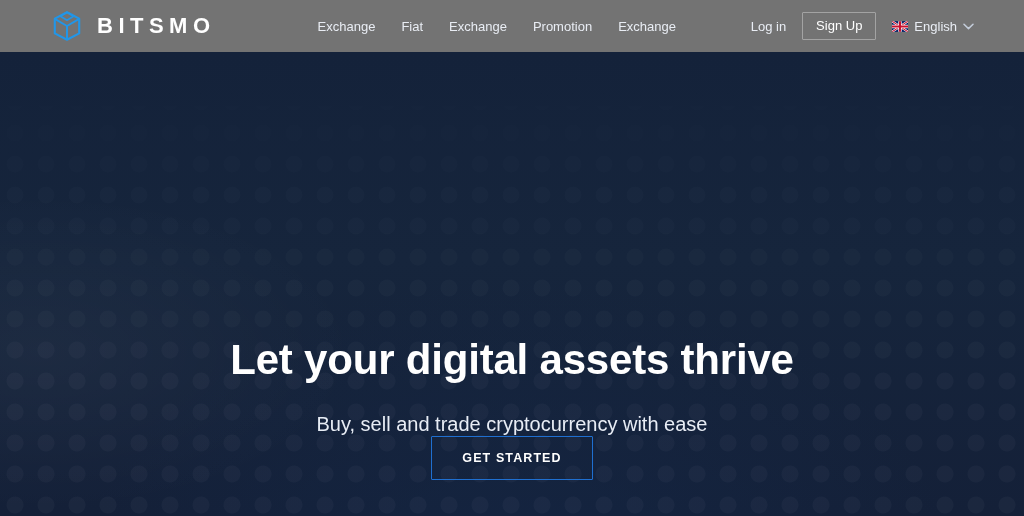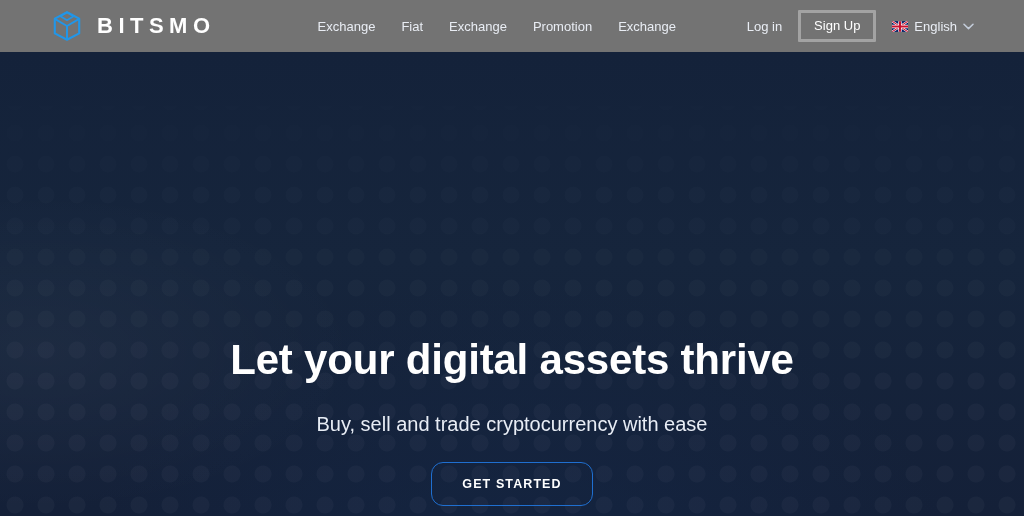--- a/index.html
+++ b/index.html
@@ -34,21 +34,21 @@
     color:#e9edf4; font-size:13px; font-weight:400;
     text-decoration:none; white-space:nowrap; cursor:pointer;
   }
 
   .header-right {
     display:flex; align-items:center; gap:16px;
     margin-left:auto; margin-right:50px;
   }
   .login-link { color:#e9edf4; font-size:13px; cursor:pointer; white-space:nowrap; }
   .signup-btn {
-    border:3px solid #a3a3a3; background:transparent;
+    border:1px solid #a3a3a3; background:transparent;
     color:#ffffff; font-size:13px; font-family:inherit;
     padding:5px 13px 6px; cursor:pointer; border-radius:1px;
     white-space:nowrap;
   }
   .lang {
     display:flex; align-items:center; gap:6px; cursor:pointer;
   }
   .flag { width:16px; height:11px; display:block; border-radius:1px; }
   .lang-label { color:#e9edf4; font-size:13px; white-space:nowrap; }
   .chev { width:11px; height:7px; display:block; opacity:.9; }
@@ -85,25 +85,24 @@
   .hero-title {
     margin-top:285px;
     color:#ffffff; font-size:42px; font-weight:700;
     letter-spacing:-.2px; line-height:1.1; text-align:left;
   }
   .hero-sub {
     margin-top:30px;
     color:#e8edf5; font-size:20px; font-weight:400; text-align:center;
   }
   .cta-btn {
-    margin-top:26px;
     border:1px solid #1f6fd0; background:transparent;
     color:#ffffff; font-family:inherit;
     font-size:12.5px; font-weight:700; letter-spacing:1.1px;
-    padding:14px 30px; cursor:pointer; border-radius:12px;
+    padding:14px 30px; cursor:pointer; border-radius:1px;
   }
 </style>
 </head>
 <body>
 
 <div class="page">
 
   <div class="header">
 
     <a class="brand">

